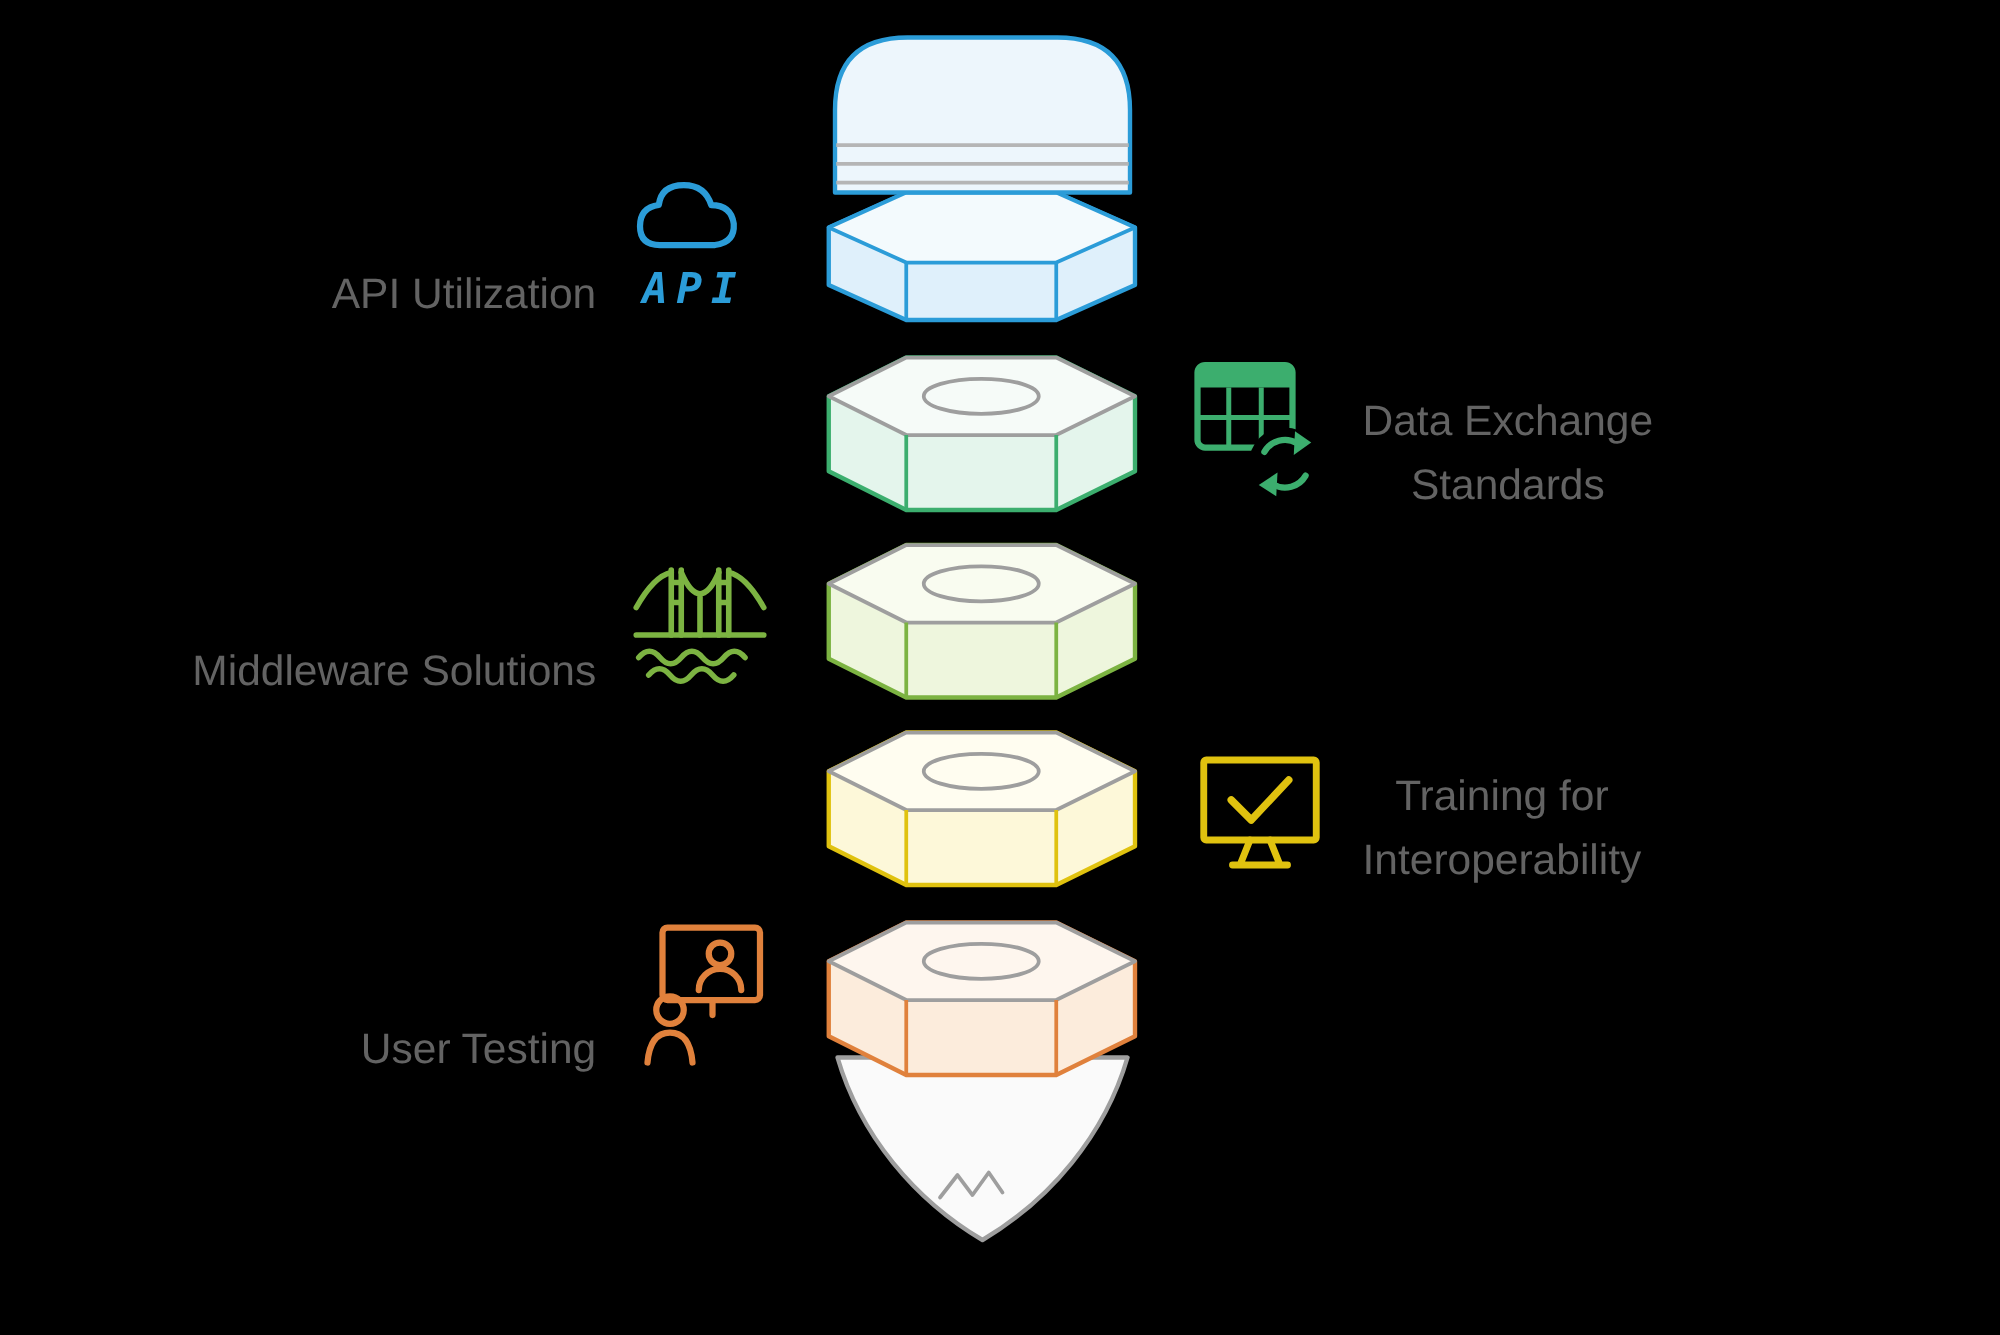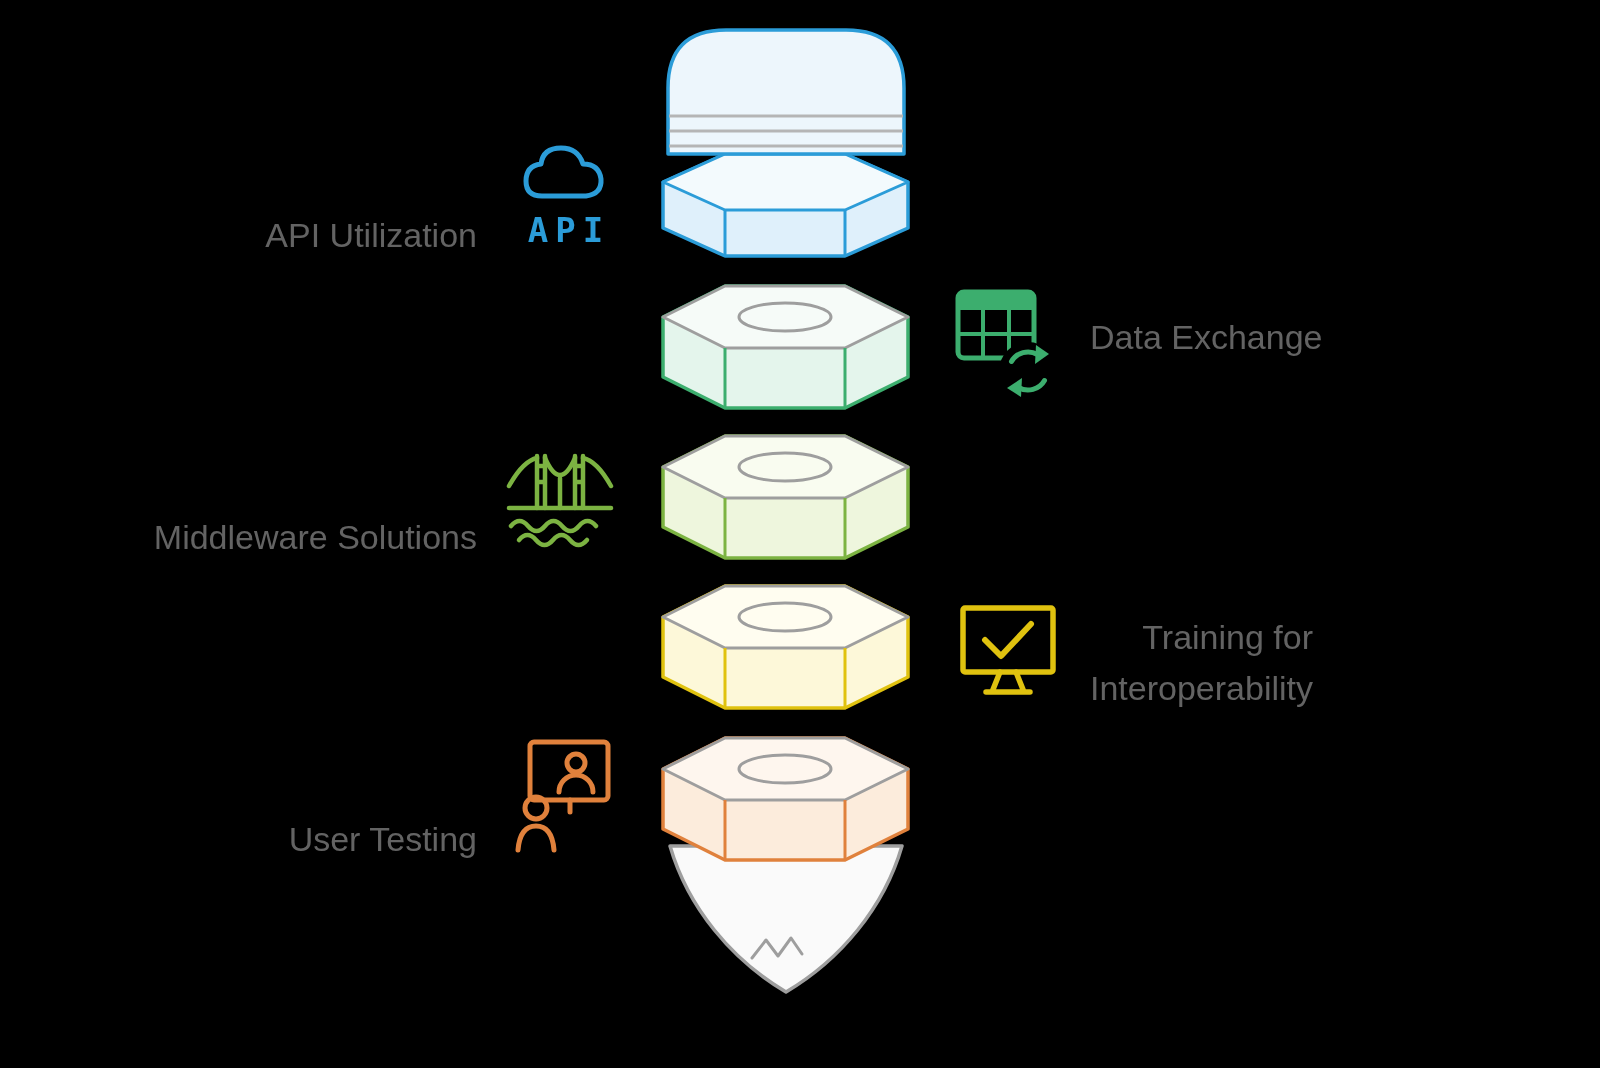--- a/index.html
+++ b/index.html
@@ -18,21 +18,21 @@
   .lbl {
     position: absolute;
     font-size: 34px;
     font-weight: 400;
     color: #636363;
     white-space: nowrap;
     line-height: 51px;
     margin-top: 40px;
   }
   .lbl.left-side { text-align: right; }
-  .lbl.right-side { text-align: right; }
+  .lbl.right-side { text-align: center; }
   .icon {
     position: absolute;
   }
   svg { display: block; }
 </style>
 </head>
 <body>
 
 <div class="canvas">
 
@@ -77,32 +77,33 @@
       <path d="M725,210 L725,256 M845,210 L845,256" stroke="#2b9cd8" stroke-width="3"></path>
       <path d="M668,154 L668,88 Q668,30 726,30 L846,30 Q904,30 904,88 L904,154 Z" fill="#edf6fc" stroke="#2b9cd8" stroke-width="3.5" stroke-linejoin="round"></path>
       <path d="M669,116 L903,116 M669,131 L903,131 M669,146 L903,146" fill="none" stroke="#b5b5b5" stroke-width="3"></path>
     </g>
   </svg>
 
   <div class="lbl left-side" style="right:1123px; top:170px;">API Utilization</div>
 
   <div class="lbl right-side" style="left:1090px; top:272px;">
     <div>Data Exchange</div>
+    <div>Standards</div>
   </div>
 
   <div class="lbl left-side" style="right:1123px; top:472px;">Middleware Solutions</div>
 
   <div class="lbl right-side" style="left:1090px; top:572px;">
     <div>Training for</div>
     <div>Interoperability</div>
   </div>
 
   <div class="lbl left-side" style="right:1123px; top:774px;">User Testing</div>
 
-  <div class="icon" style="left:514px; top:134px;">
+  <div class="icon" style="left:500px; top:134px;font-style:italic;">
     <svg width="110" height="122" viewBox="0 0 110 122">
       <path d="M28,62 L72,62 Q88,60 87,45 Q85,30 69,30 Q64,14 47,14 Q29,14 27,30 Q12,32 12,47 Q12,62 28,62 Z" fill="none" stroke="#2b9cd8" stroke-width="5" stroke-linejoin="round" stroke-linecap="round"></path>
       <text x="55" y="108" text-anchor="middle" font-size="34" font-weight="bold" letter-spacing="7" fill="#2b9cd8" font-family="'DejaVu Sans Mono', monospace">API</text>
     </svg>
   </div>
 
   <div class="icon" style="left:952px; top:284px;">
     <svg width="108" height="118" viewBox="0 0 108 118">
       <rect x="6" y="8" width="76" height="66" rx="6" fill="none" stroke="#3cae6e" stroke-width="5"></rect>
       <path d="M6,14 Q6,8 12,8 L76,8 Q82,8 82,14 L82,26 L6,26 Z" fill="#3cae6e"></path>

